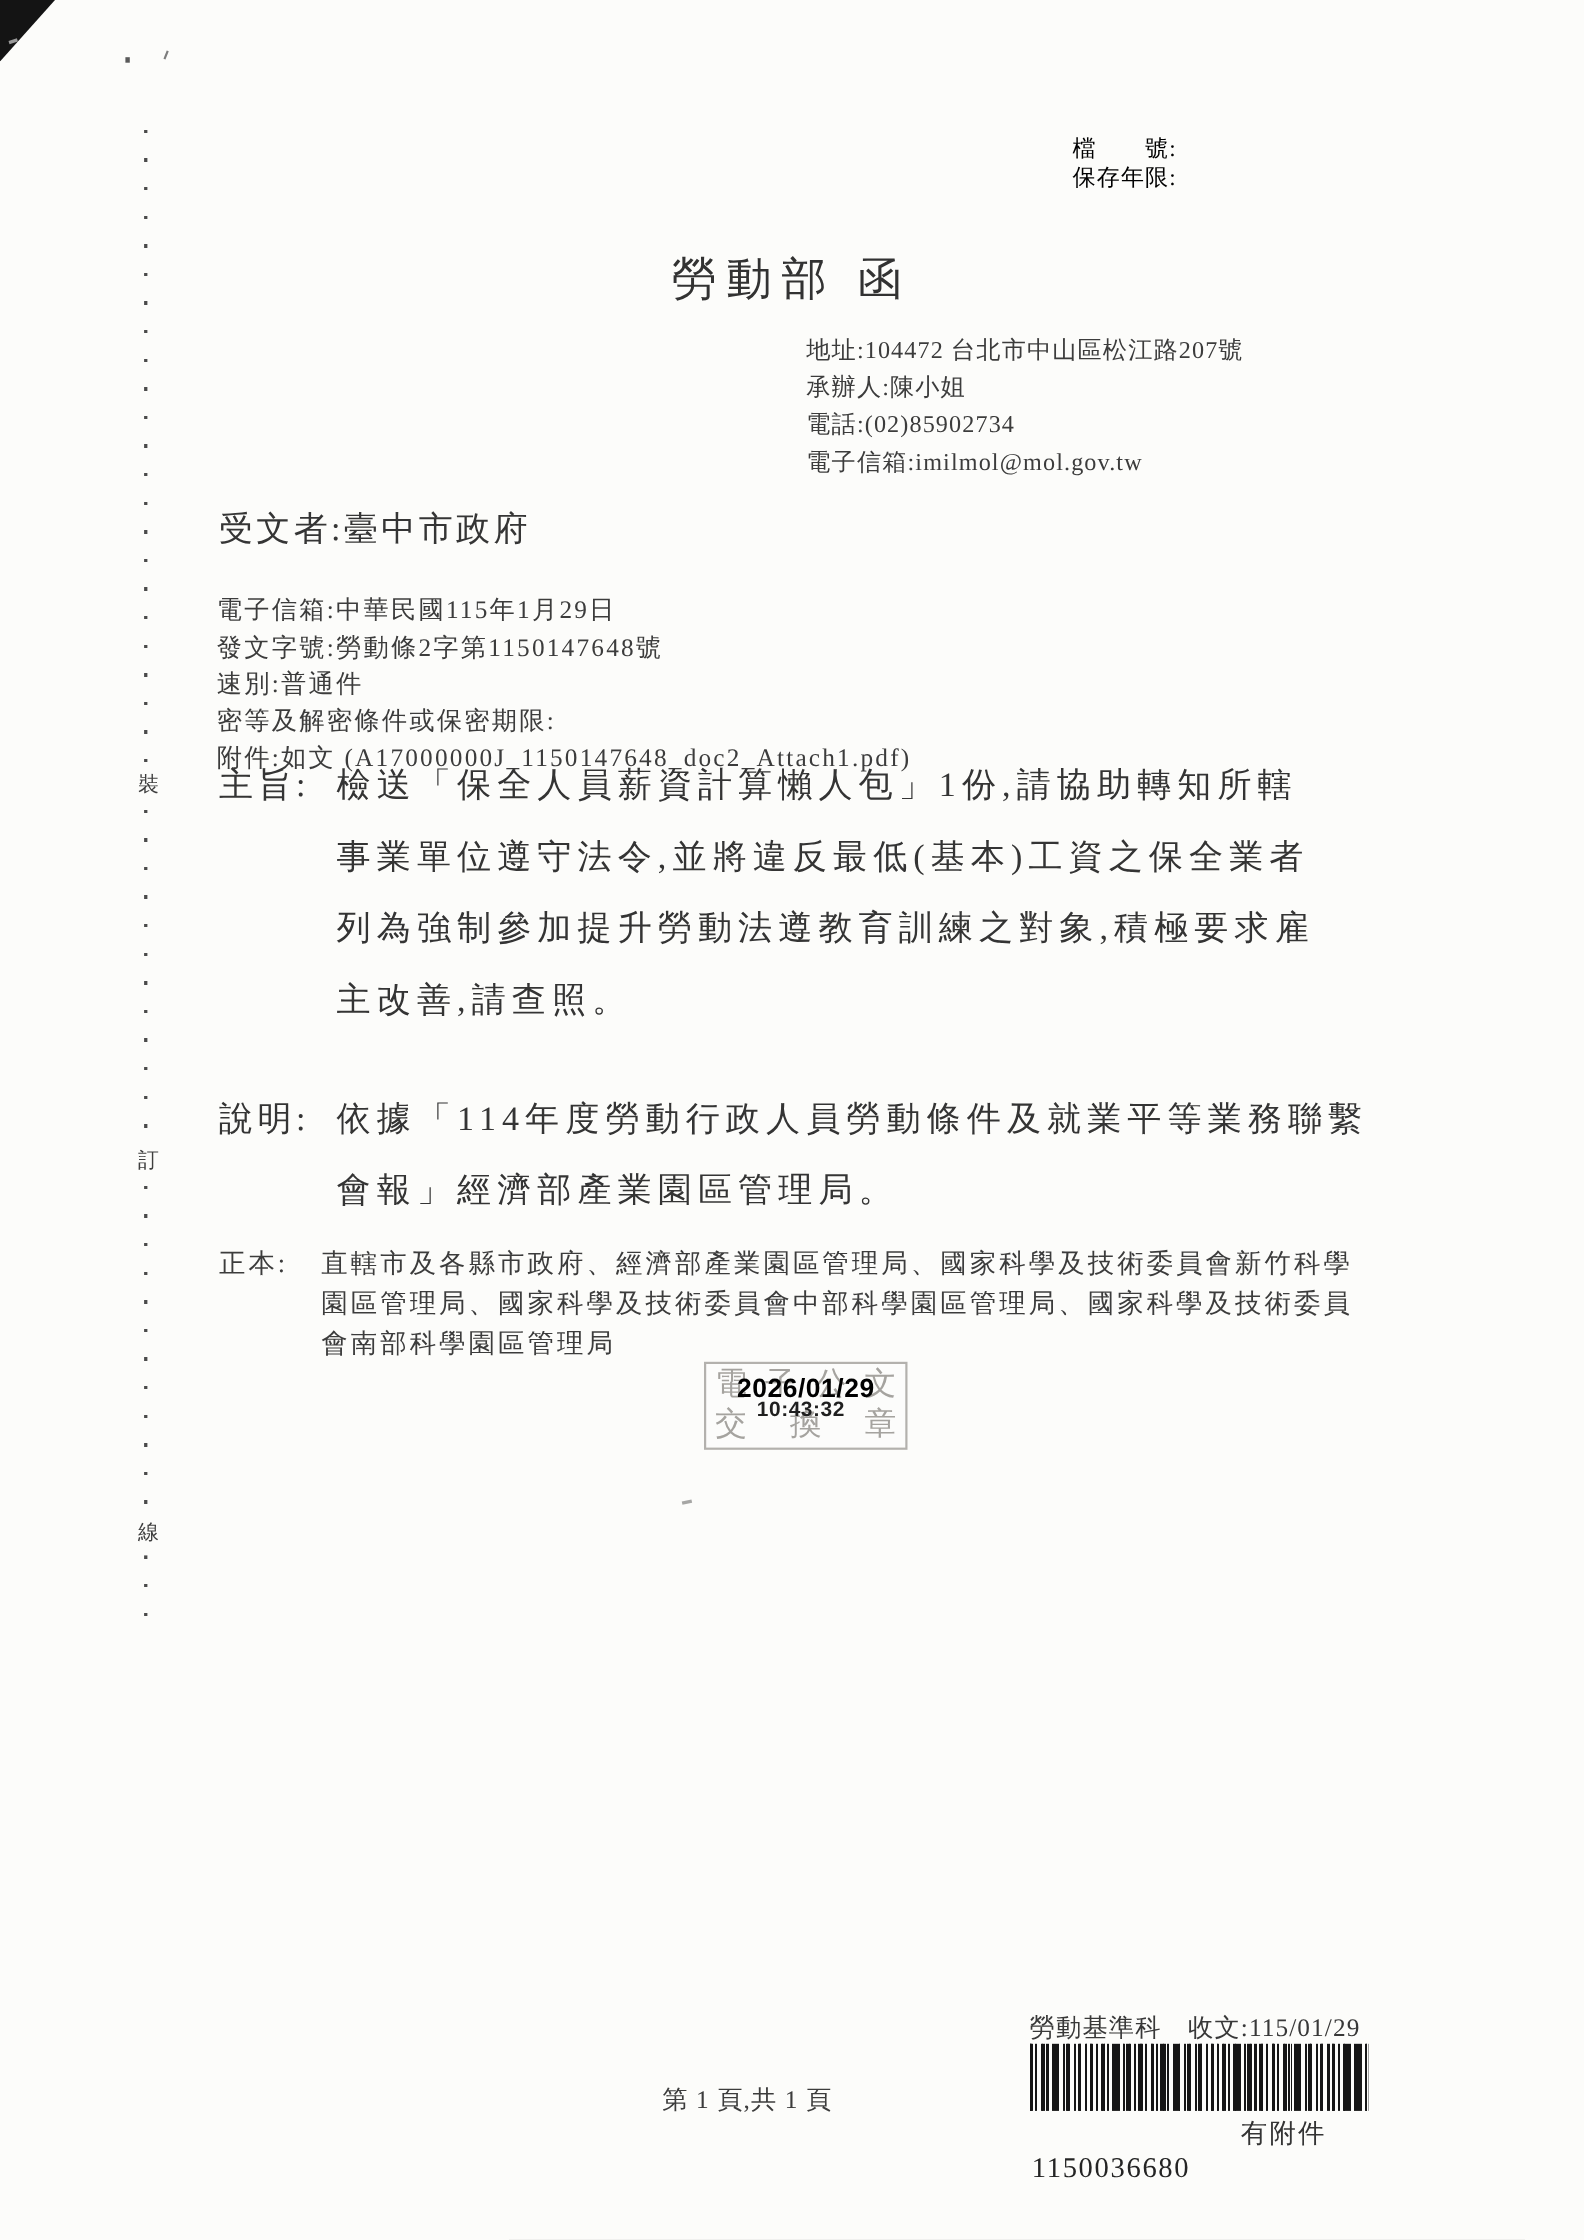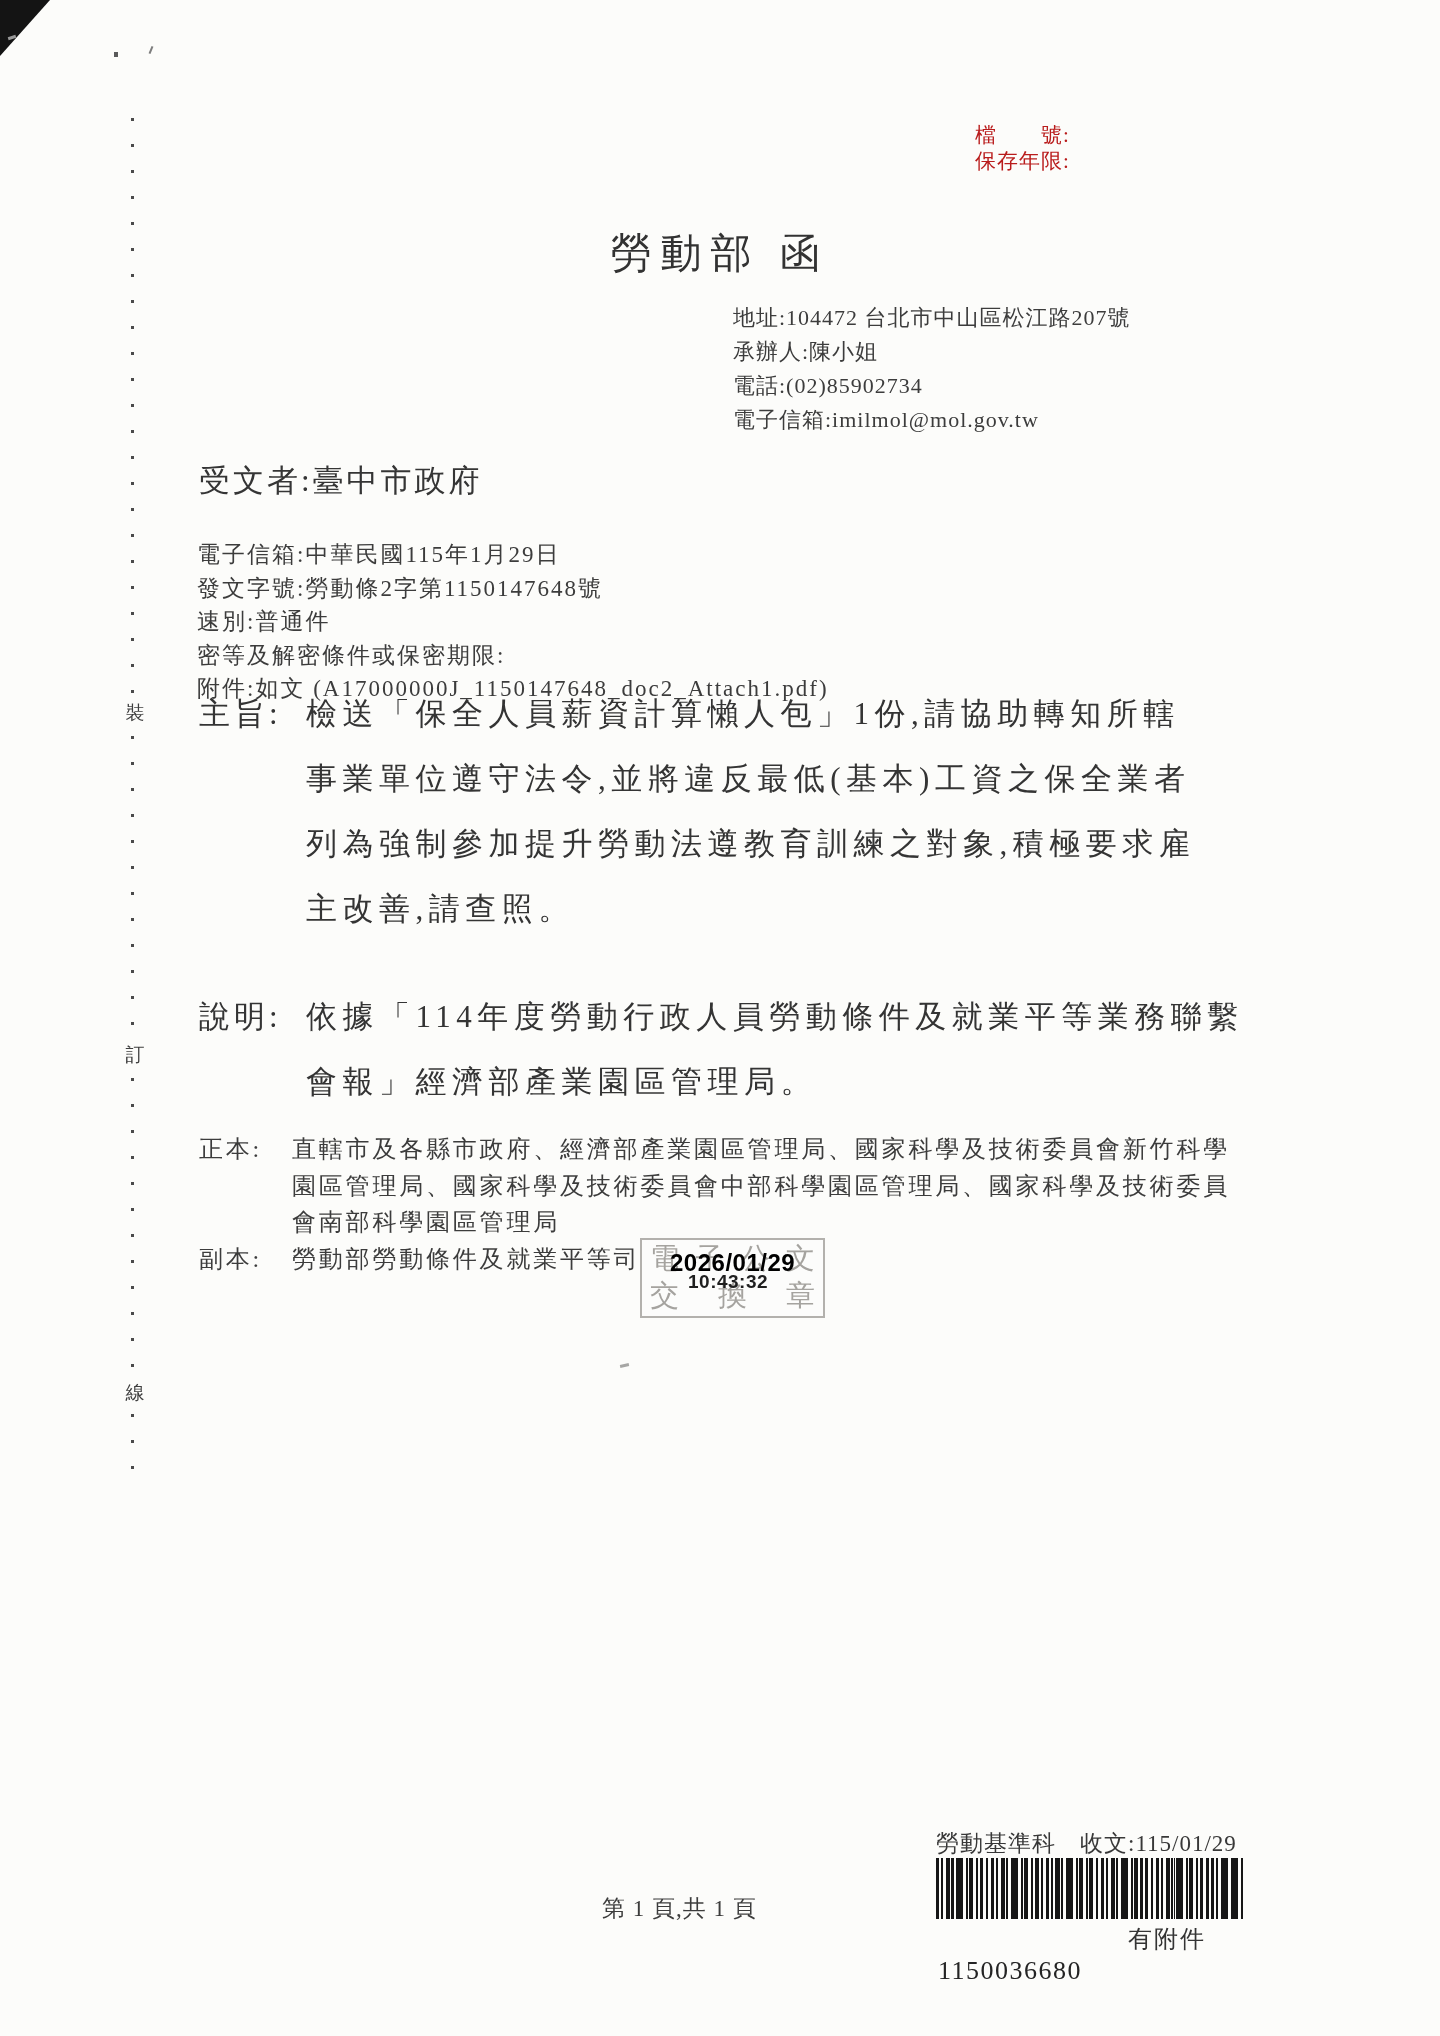--- a/index.html
+++ b/index.html
@@ -14,21 +14,21 @@
   }
   
   .corner-fold{position:absolute;left:0;top:0;width:50px;height:56px;background:#141414;
     clip-path:polygon(0 0,100% 0,0 100%);}
   .spk{position:absolute;}
   .spk1{left:8px;top:36px;width:8px;height:3px;background:#9a9a9a;transform:rotate(-18deg);}
   .spk2{left:114px;top:52px;width:4px;height:5px;background:#5a5a5a;}
   .spk3{left:150px;top:46px;width:2px;height:8px;background:#7d7d7d;transform:rotate(22deg);}
   .spk4{left:620px;top:1364px;width:9px;height:3px;background:#a6a6a4;transform:rotate(-12deg);}
   
-  .file-block{position:absolute;left:975px;top:122px;font-size:21px;line-height:26px;color:#b91c1c;letter-spacing:1px;}
+  .file-block{position:absolute;left:975px;top:122px;font-size:21px;line-height:26px;color:#000000;letter-spacing:1px;}
   .title{position:absolute;left:0;right:0;top:226px;text-align:center;
     font-size:41px;letter-spacing:9px;color:#323232;white-space:pre;}
   .sender{position:absolute;left:733px;top:301px;font-size:22px;line-height:34px;letter-spacing:1px;}
   .recipient{position:absolute;left:199px;top:460px;font-size:31px;letter-spacing:3px;color:#353535;text-align:center;}
   .meta{position:absolute;left:197px;top:538px;font-size:23px;line-height:33.5px;letter-spacing:2px;}
   
   .para{position:absolute;left:199px;display:flex;color:#343434;}
   .para-label{flex:0 0 auto;width:107px;font-size:31px;letter-spacing:4px;line-height:65px;}
   .para-body{font-size:31px;letter-spacing:5.5px;line-height:65px;}
   .subject{top:681px;}
@@ -131,24 +131,20 @@
 
   <div class="copies">
     <div class="copies-row">
       <span class="copies-label">正本:</span>
       <div class="copies-body">
         <div>直轄市及各縣市政府、經濟部產業園區管理局、國家科學及技術委員會新竹科學</div>
         <div>園區管理局、國家科學及技術委員會中部科學園區管理局、國家科學及技術委員</div>
         <div>會南部科學園區管理局</div>
       </div>
     </div>
-    <div class="copies-row">
-      <span class="copies-label">副本:</span>
-      <div class="copies-body">勞動部勞動條件及就業平等司</div>
-    </div>
   </div>
 
   <div class="stamp">
     <div class="stamp-row">
       <span>電</span>
       <span>子</span>
       <span>公</span>
       <span>文</span>
     </div>
     <div class="stamp-row">

